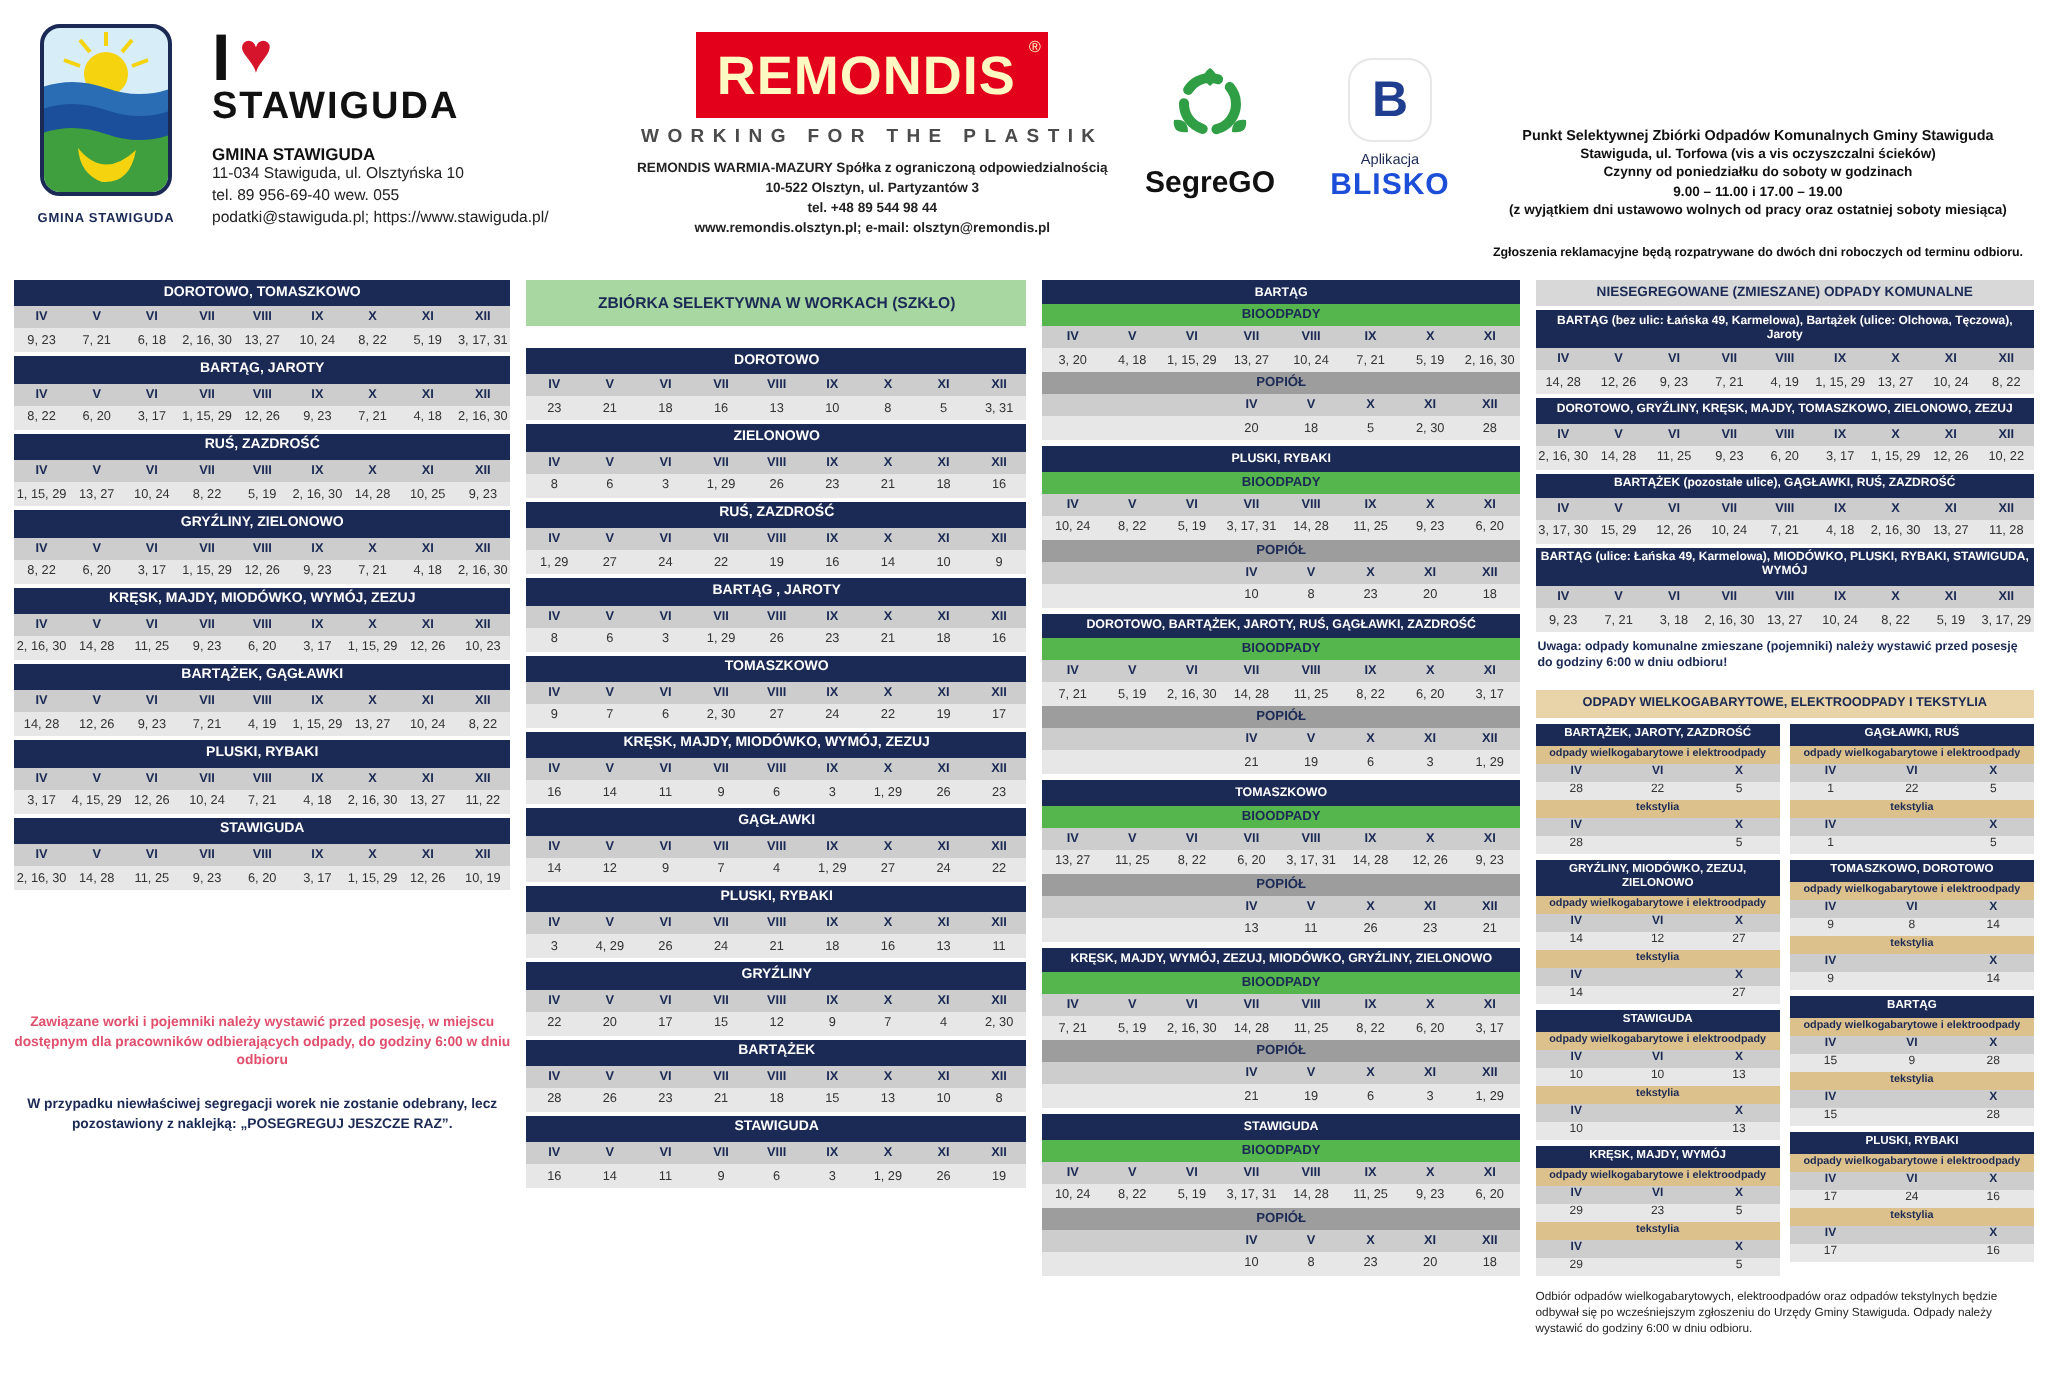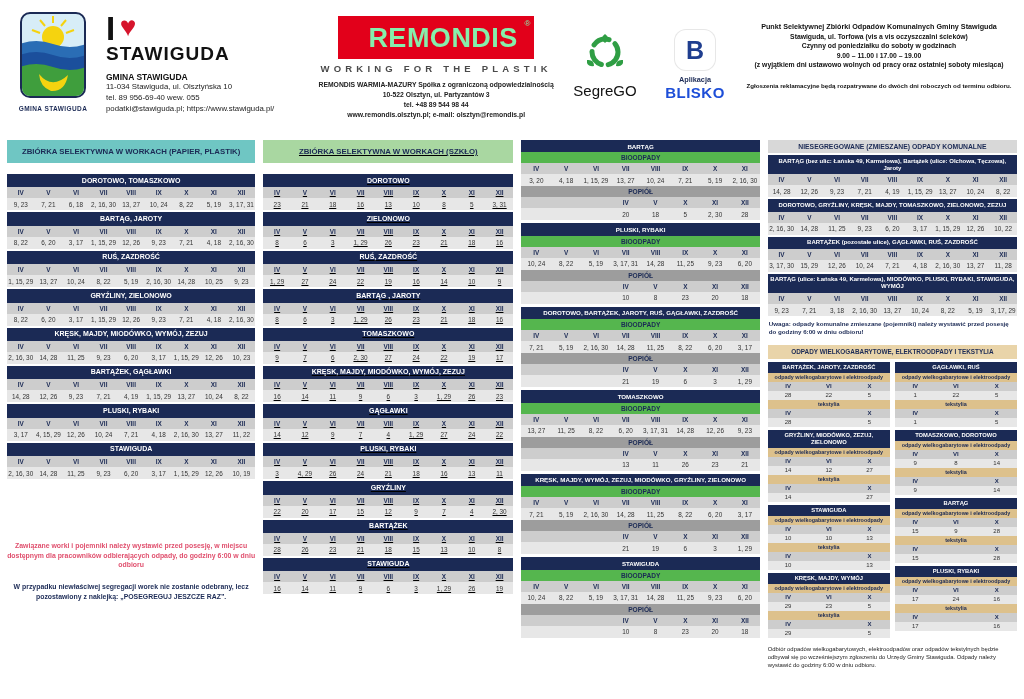--- a/index.html
+++ b/index.html
@@ -13,45 +13,45 @@
   .logo-caption { font-size:6.5px; font-weight:800; color:#1b2a55; letter-spacing:.4px; margin-top:3px; }
   .gmina-block { padding-top:6px; }
   .love-line { line-height:.9; }
   .love-i { font-size:33px; font-weight:900; color:#111; }
   .love-heart { font-size:28px; color:#d6152c; vertical-align:4px; }
   .love-name { font-size:19px; font-weight:900; color:#111; letter-spacing:1px; line-height:1; }
   .gmina-name { font-size:8.5px; font-weight:800; color:#111; margin-top:9px; }
   .gmina-line { font-size:7.8px; color:#222; line-height:1.4; }
 
   .hdr-center { width:295px; text-align:center; padding-top:8px; }
-  .remondis-box { display:inline-block; background:#e2001a; color:#86efac; font-weight:800; font-size:27px; letter-spacing:.5px; padding:7px 16px 5px 30px; position:relative; }
+  .remondis-box { display:inline-block; background:#e2001a; color:#fef9c3; font-weight:800; font-size:27px; letter-spacing:.5px; padding:7px 16px 5px 10px; position:relative; }
   .remondis-reg { position:absolute; top:3px; right:3px; font-size:8px; font-weight:400; }
   .remondis-slogan { font-size:9.5px; font-weight:600; letter-spacing:4.2px; color:#4a4a4a; margin:4px 0 6px; }
   .rem-line { font-size:6.8px; font-weight:700; color:#222; line-height:1.45; }
   .rem-line.light { font-weight:600; }
 
   .hdr-right { flex:1; display:flex; gap:16px; justify-content:flex-end; }
   .segrego { text-align:center; padding-top:22px; width:78px; }
-  .segrego-label { font-size:15px; font-weight:400; color:#111; margin-top:4px; }
+  .segrego-label { font-size:15px; font-weight:700; color:#111; margin-top:4px; }
   .blisko { text-align:center; padding-top:22px; width:70px; }
   .blisko-icon { width:40px; height:40px; margin:0 auto; border-radius:11px; background:#fff; box-shadow:0 0 0 1px #e7e7e7; display:flex; align-items:center; justify-content:center; font-size:25px; font-weight:900; color:#1f3e8f; }
-  .blisko-app { font-size:7.3px; font-weight:700; color:#1b2a55; margin-top:5px; }
+  .blisko-app { font-size:7.3px; font-weight:400; color:#1b2a55; margin-top:5px; }
   .blisko-name { font-size:15px; font-weight:900; color:#1d4ed8; letter-spacing:.5px; }
   .pszok { width:266px; text-align:center; color:#111; padding-top:14px; }
-  .pszok-title { font-size:7.2px; font-weight:800; line-height:1.35; }
+  .pszok-title { font-size:7.2px; font-weight:800; line-height:1.35;margin-top:41px; }
   .pszok-line { font-size:6.8px; font-weight:600; line-height:1.4; }
   .pszok-note { font-size:6.2px; font-weight:600; margin-top:12px; }
 
   
   .banner { height:26px; background:#2da44e; color:#fff; display:flex; align-items:center; justify-content:center; font-weight:800; font-size:15.5px; letter-spacing:.4px; }
 
   
   .main { display:flex; gap:8px; padding:6px 7px; align-items:flex-start; }
   .col-paper { width:250px; }
-  .col-glass { width:252px;text-decoration:underline; }
+  .col-glass { width:252px; }
   .col-bio   { width:240px; }
   .col-right { width:251px; }
 
   .sec-teal  { background:#6fc6c3; color:#1b2a55; font-weight:800; font-size:7.8px; text-align:center; padding:7px 4px; margin-bottom:11px; }
   .sec-green { background:#a9d7a1; color:#1b2a55; font-weight:800; font-size:7.8px; text-align:center; padding:7px 4px; margin-bottom:11px; }
   .sec-gray  { background:#d8d8d8; color:#1b2a55; font-weight:800; font-size:6.8px; text-align:center; padding:3px 2px; margin-bottom:2px; }
   .sec-tan   { background:#e9d4a9; color:#1b2a55; font-weight:800; font-size:6.4px; text-align:center; padding:3.5px 2px; margin:8px 0 3px; }
 
   .wtable { margin-bottom:2px; }
   .thead { background:#1b2a55; color:#fff; font-weight:700; font-size:7px; text-align:center; padding:2.5px 2px; line-height:1.2; }
@@ -168,21 +168,20 @@
         <div class="pszok-line">(z wyjątkiem dni ustawowo wolnych od pracy oraz ostatniej soboty miesiąca)</div>
         <div class="pszok-note">Zgłoszenia reklamacyjne będą rozpatrywane do dwóch dni roboczych od terminu odbioru.</div>
       </div>
     </div>
   </div>
 
 
   <div class="main">
 
     <div class="col-paper">
-      <div class="sec-teal">ZBIÓRKA SELEKTYWNA W WORKACH (PAPIER, PLASTIK)</div>
       <div id="paper-tables">
           <div class="wtable">
             <div class="thead">DOROTOWO, TOMASZKOWO</div>
             <div class="mrow g9">
               <div>IV</div>
               <div>V</div>
               <div>VI</div>
               <div>VII</div>
               <div>VIII</div>
               <div>IX</div>

